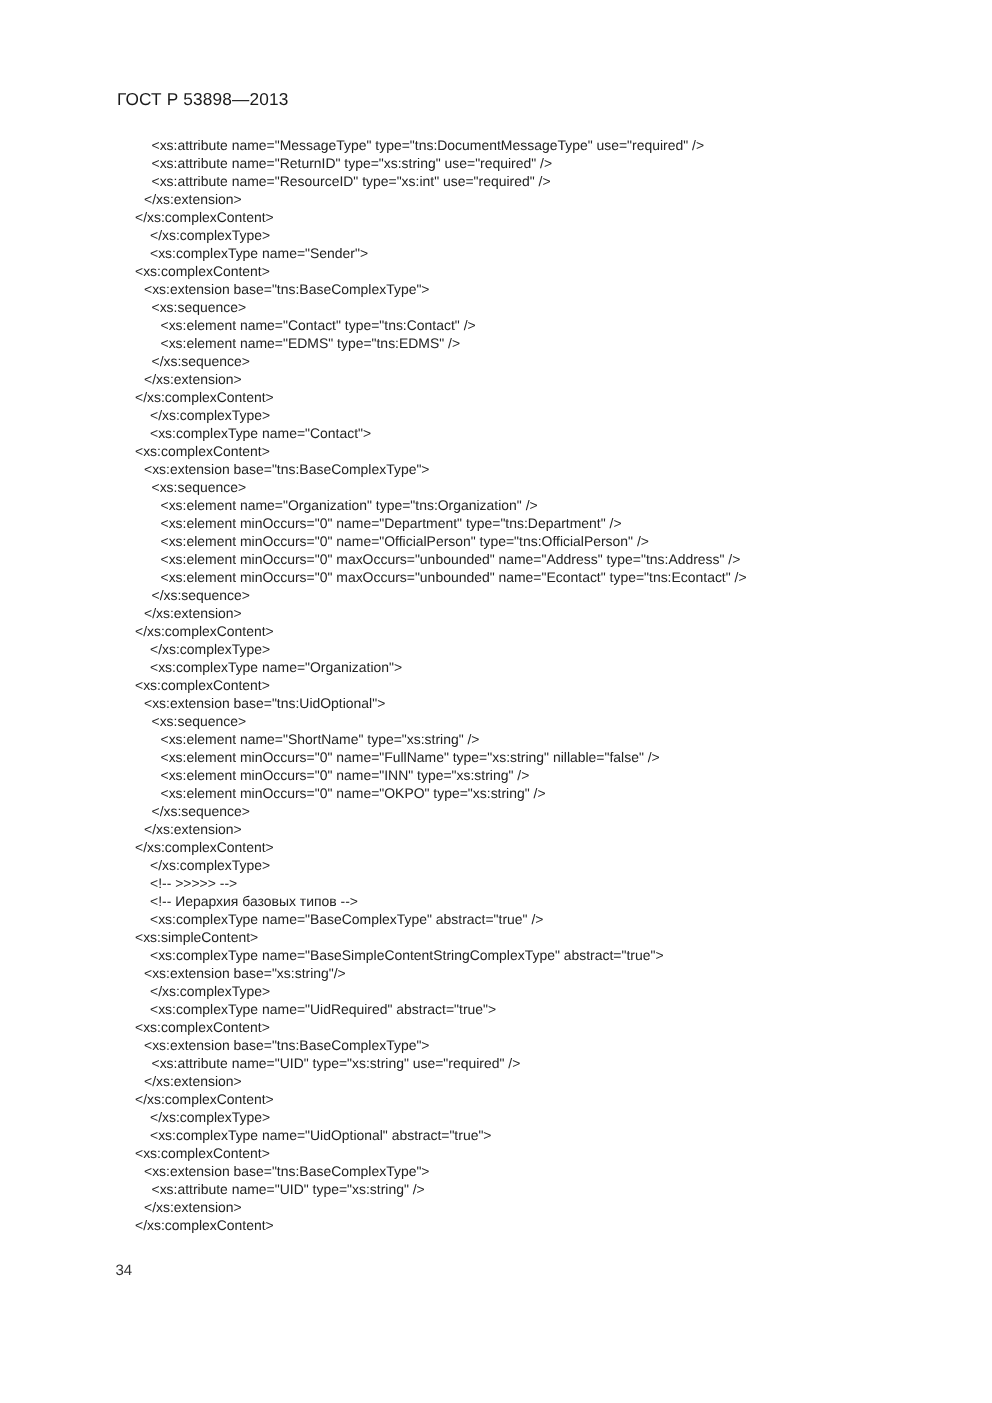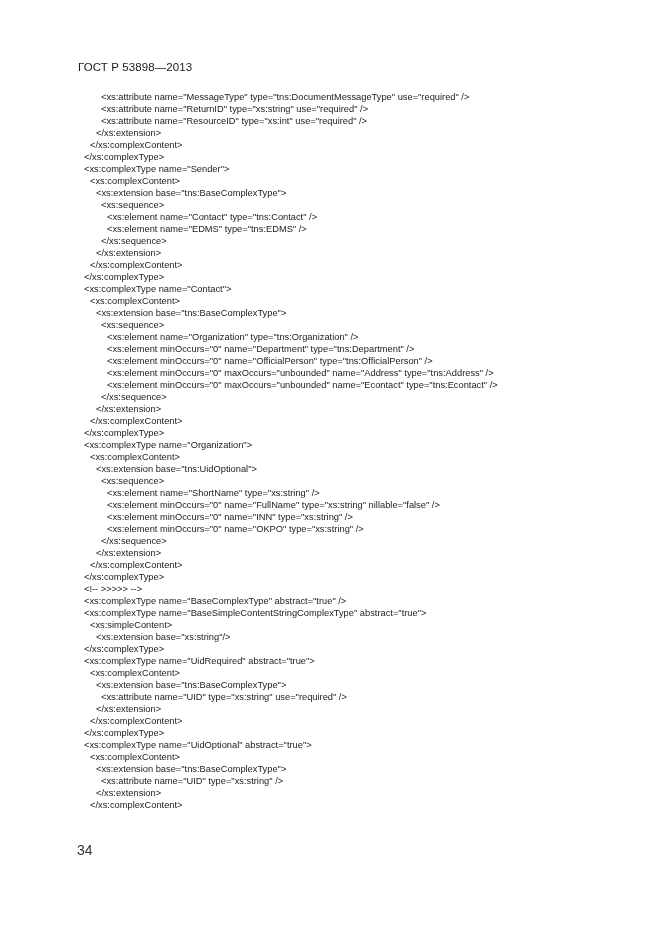--- a/index.html
+++ b/index.html
@@ -33,30 +33,30 @@
       padding: 0;
       list-style: none;
     }
     .code-line {
       height: 12px;
       line-height: 12px;
       font-size: 9.3px;
       white-space: pre;
       color: #222;
     }
-    .ind0 { padding-left: 0px; }
+    .ind0 { padding-left: 0px; margin-left: 16px; }
     .ind1 { padding-left: 6px; }
     .ind2 { padding-left: 12px; }
     .ind3 { padding-left: 17px; }
     .ind4 { padding-left: 23px; }
     .page-number {
       position: absolute;
       left: 77px;
       top: 842px;
-      font-size: 14px;
+      font-size: 10px;
       color: #333;
     }
   </style>
 </head>
 <body>
 
 <div class="page-header">ГОСТ Р 53898—2013</div>
 
 <ul class="code-block" id="code-block">
     <li class="code-line ind3">&lt;xs:attribute name="MessageType" type="tns:DocumentMessageType" use="required" /&gt;</li>
@@ -94,23 +94,24 @@
     <li class="code-line ind3">&lt;xs:sequence&gt;</li>
     <li class="code-line ind4">&lt;xs:element name="ShortName" type="xs:string" /&gt;</li>
     <li class="code-line ind4">&lt;xs:element minOccurs="0" name="FullName" type="xs:string" nillable="false" /&gt;</li>
     <li class="code-line ind4">&lt;xs:element minOccurs="0" name="INN" type="xs:string" /&gt;</li>
     <li class="code-line ind4">&lt;xs:element minOccurs="0" name="OKPO" type="xs:string" /&gt;</li>
     <li class="code-line ind3">&lt;/xs:sequence&gt;</li>
     <li class="code-line ind2">&lt;/xs:extension&gt;</li>
     <li class="code-line ind1">&lt;/xs:complexContent&gt;</li>
     <li class="code-line ind0">&lt;/xs:complexType&gt;</li>
     <li class="code-line ind0">&lt;!-- &gt;&gt;&gt;&gt;&gt; --&gt;</li>
+    <li class="code-line ind0">&lt;!-- Иерархия базовых типов --&gt;</li>
     <li class="code-line ind0">&lt;xs:complexType name="BaseComplexType" abstract="true" /&gt;</li>
+    <li class="code-line ind1">&lt;xs:simpleContent&gt;</li>
     <li class="code-line ind0">&lt;xs:complexType name="BaseSimpleContentStringComplexType" abstract="true"&gt;</li>
-    <li class="code-line ind1">&lt;xs:simpleContent&gt;</li>
     <li class="code-line ind2">&lt;xs:extension base="xs:string"/&gt;</li>
     <li class="code-line ind0">&lt;/xs:complexType&gt;</li>
     <li class="code-line ind0">&lt;xs:complexType name="UidRequired" abstract="true"&gt;</li>
     <li class="code-line ind1">&lt;xs:complexContent&gt;</li>
     <li class="code-line ind2">&lt;xs:extension base="tns:BaseComplexType"&gt;</li>
     <li class="code-line ind3">&lt;xs:attribute name="UID" type="xs:string" use="required" /&gt;</li>
     <li class="code-line ind2">&lt;/xs:extension&gt;</li>
     <li class="code-line ind1">&lt;/xs:complexContent&gt;</li>
     <li class="code-line ind0">&lt;/xs:complexType&gt;</li>
     <li class="code-line ind0">&lt;xs:complexType name="UidOptional" abstract="true"&gt;</li>

